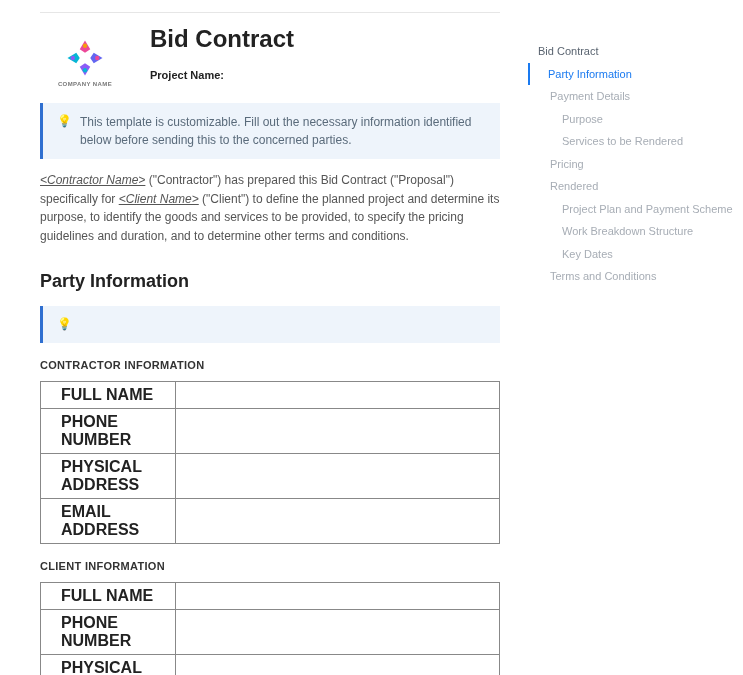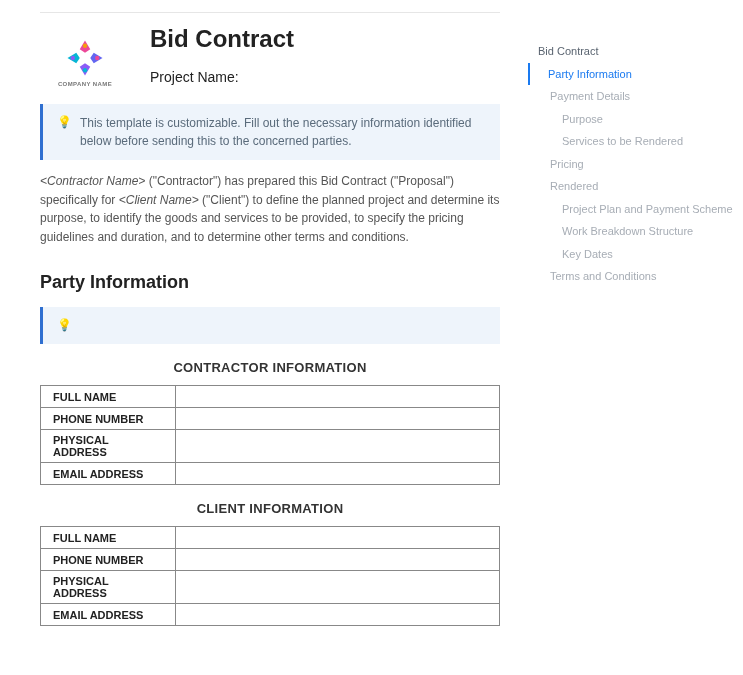--- a/index.html
+++ b/index.html
@@ -60,22 +60,22 @@
     text-align: center;
   }
   .header-text { padding-top: 0; }
   .doc-title {
     font-size: 24px;
     font-weight: 700;
     color: #222;
     margin-bottom: 14px;
   }
   .meta-line {
-    font-size: 14px;
-    font-weight: 400;
+    font-size: 11px;
+    font-weight: 700;
     color: #222;
     line-height: 1.5;
   }
   .callout {
     background: #eef4fb;
     border-left: 3px solid #2f6fd0;
     padding: 10px 14px;
     display: flex;
     gap: 8px;
     color: #5a6b7b;
@@ -84,46 +84,46 @@
     margin: 14px 0 12px 0;
   }
   .callout .bulb { color: #f6b042; font-size: 12px; line-height: 1.4; }
   .intro-para {
     font-size: 12px;
     color: #555;
     line-height: 1.55;
     margin-bottom: 26px;
   }
   .intro-para .placeholder {
+    text-decoration: underline;
     font-style: italic;
     color: #555;
   }
   .section-heading {
     font-size: 18px;
     font-weight: 700;
     color: #222;
     margin-bottom: 6px;
   }
   .sub-heading {
-    font-size: 13px;
+    font-size: 11px;
     font-weight: 700;
     letter-spacing: 0.3px;
     color: #333;
     margin: 16px 0 10px 0;
-    text-align: center;
   }
   table.info {
     width: 100%;
     border-collapse: collapse;
     margin-bottom: 10px;
   }
   table.info td {
     border: 1px solid #888;
-    padding: 4px 12px;
-    font-size: 11px;
+    padding: 4px 20px;
+    font-size: 16px;
     height: 22px;
   }
   table.info td.label {
     width: 135px;
     font-weight: 700;
     color: #222;
   }
   
   .nav-item {
     padding: 3px 0 3px 10px;

